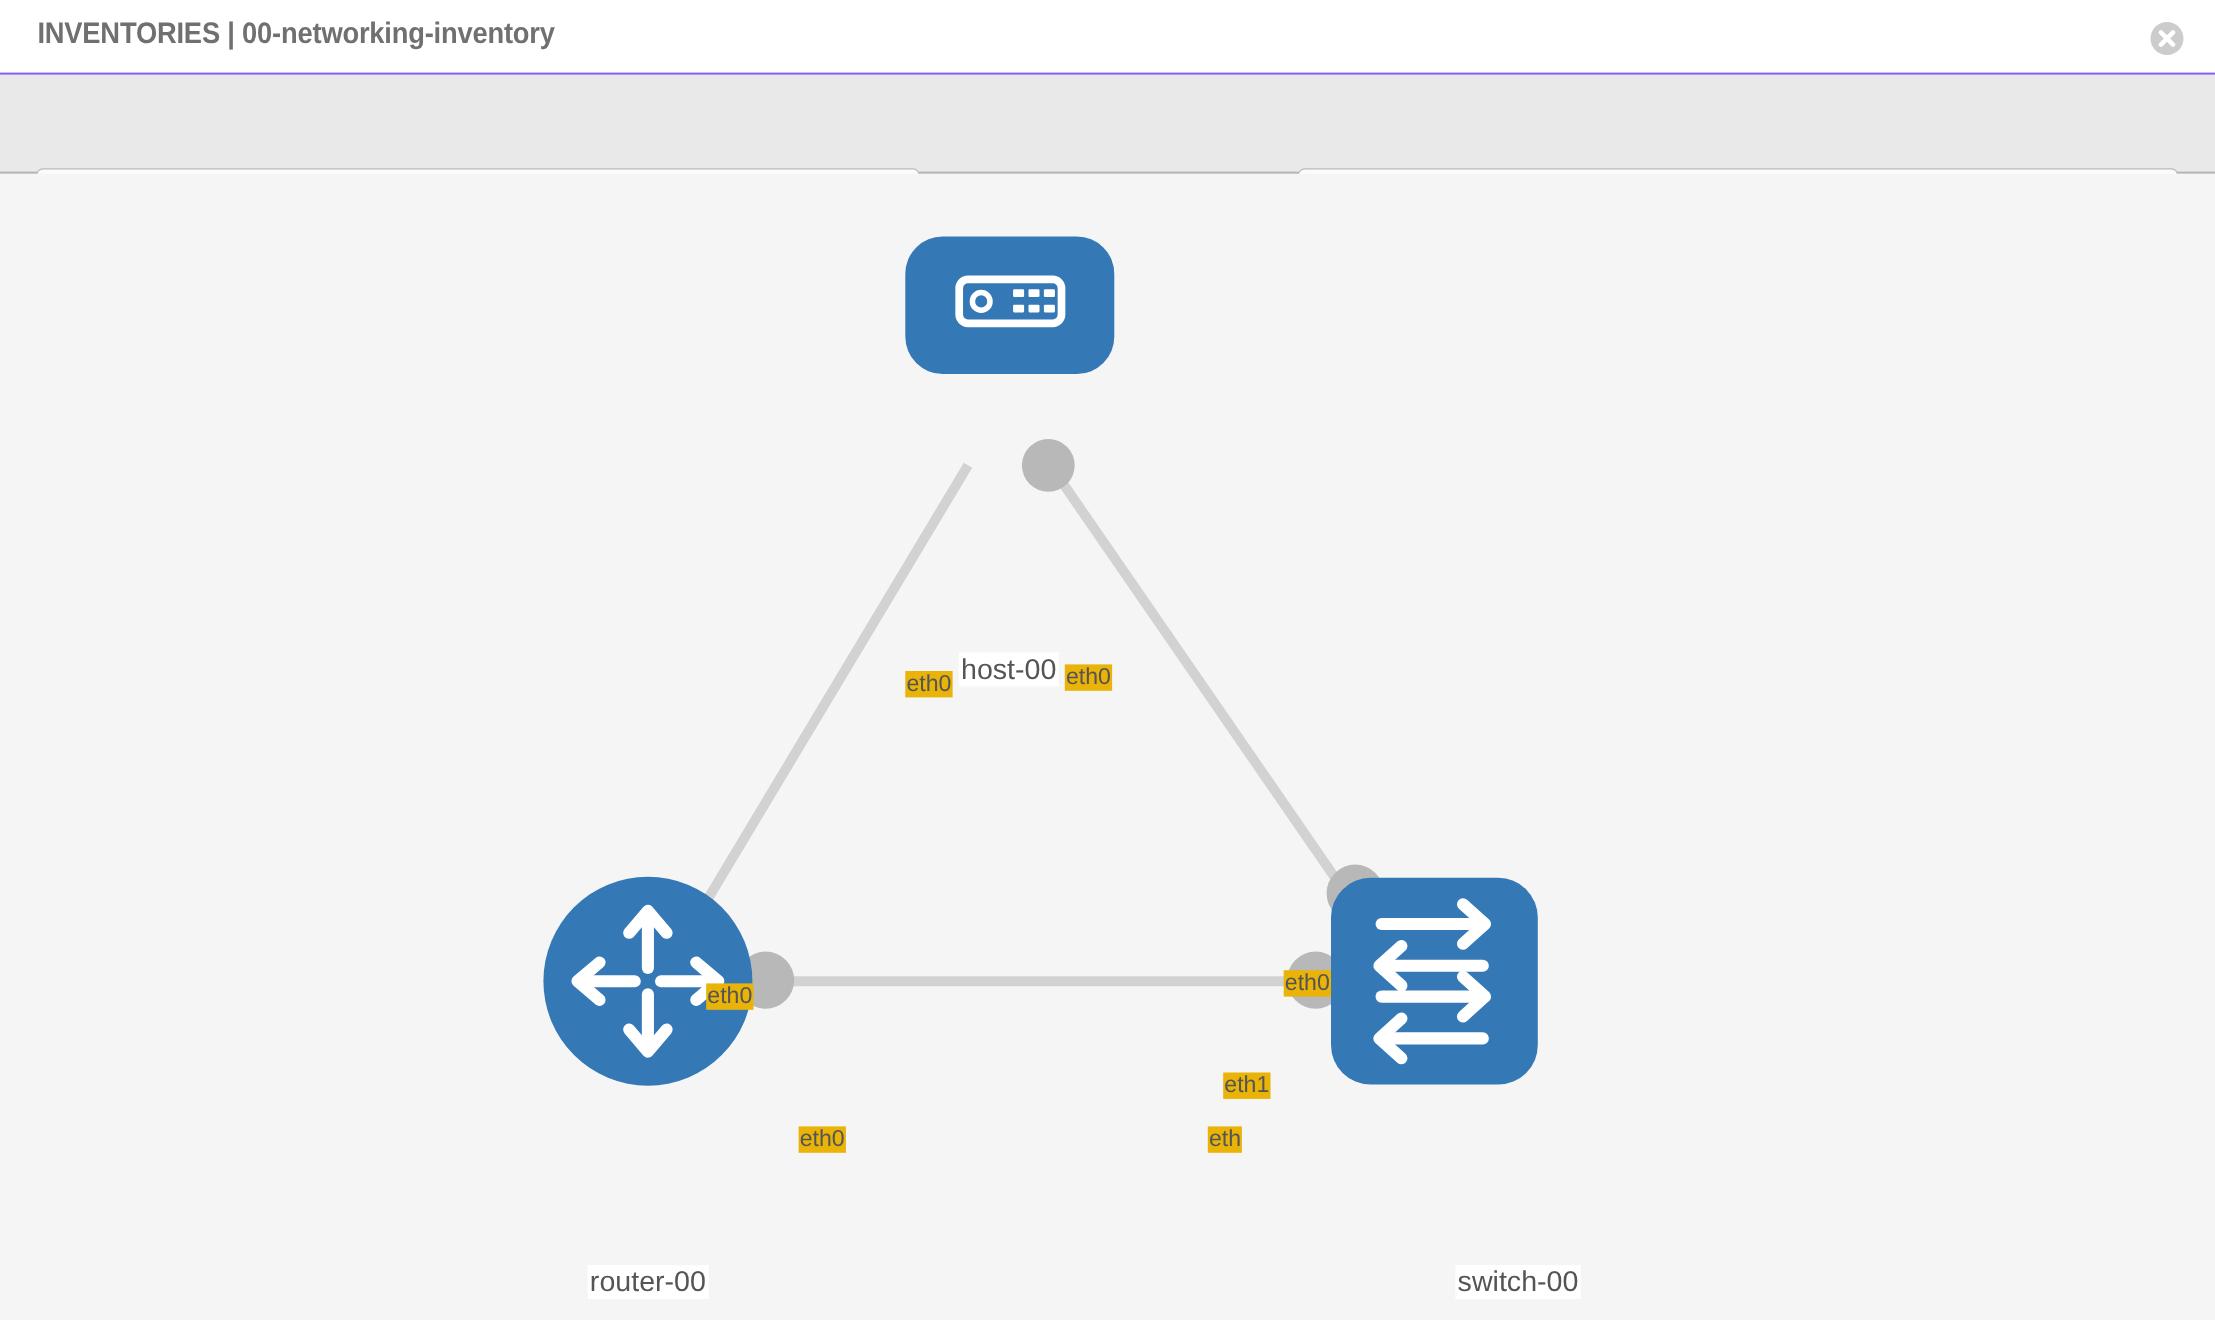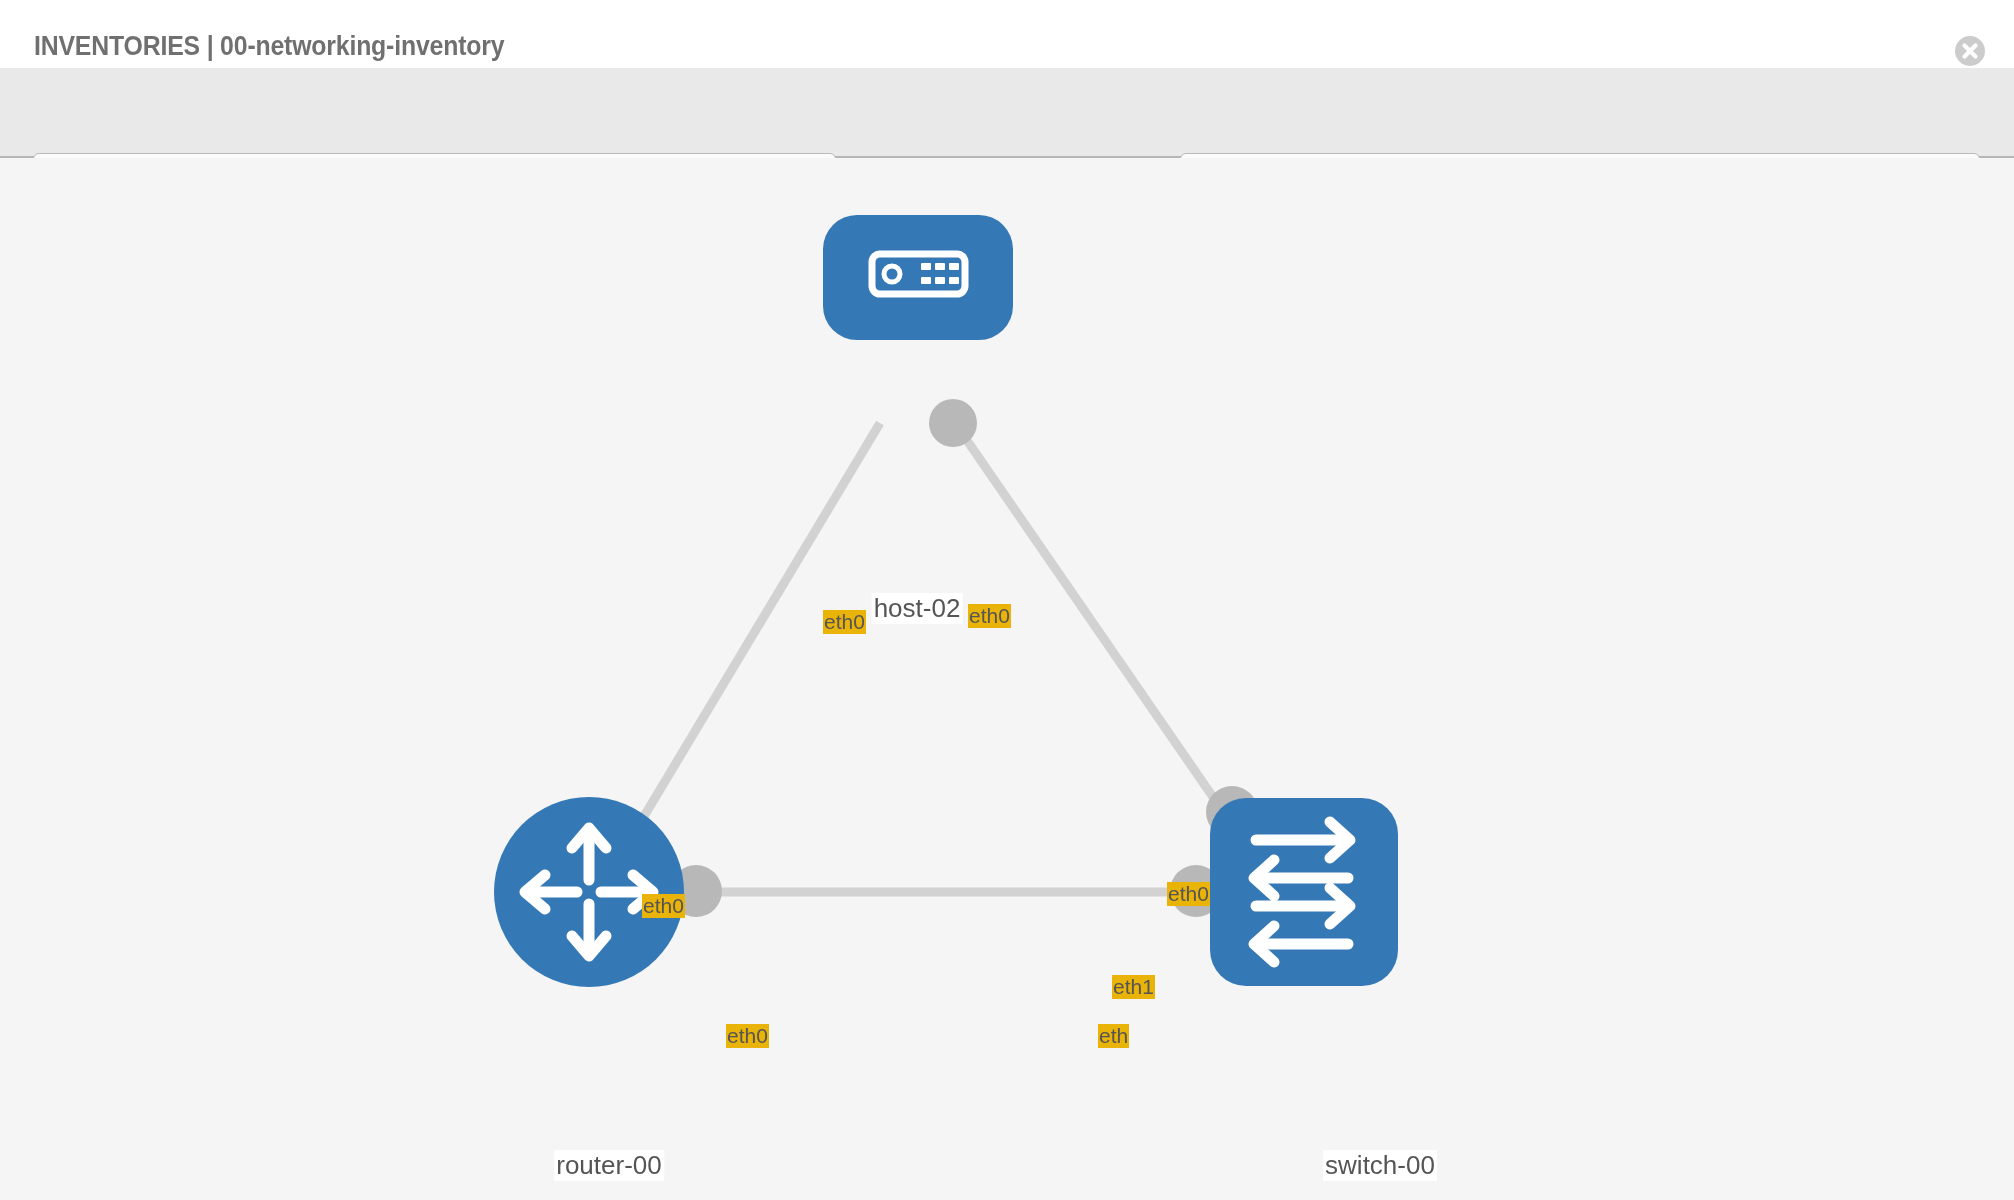--- a/index.html
+++ b/index.html
@@ -12,25 +12,25 @@
     height: 1200px;
     position: relative;
     overflow: hidden;
     font-family: "Liberation Sans", sans-serif;
     -webkit-font-smoothing: antialiased;
   }
 
   
   #header {
     position: absolute;
-    left: 0; top: 16px;
+    left: 0; top: 0;
     width: 2014px;
     height: 68px;
     background: #ffffff;
-    border-bottom: 2px solid #f9a8d4;
+    border-bottom: 2px solid #8b5cf6;
     box-sizing: border-box;
   }
   #page-title {
     position: absolute;
     left: 34px;
     top: 15px;
     font-size: 27px;
     font-weight: bold;
     color: #707070;
     letter-spacing: -0.2px;
@@ -240,22 +240,22 @@
         <path d="M1348 720 L1256 720"></path>
         <path d="M1274 702 L1254 720 L1274 738"></path>
         <path d="M1256 748 L1348 748"></path>
         <path d="M1330 730 L1350 748 L1330 766"></path>
         <path d="M1348 786 L1256 786"></path>
         <path d="M1274 768 L1254 786 L1274 804"></path>
       </g>
     </g>
   </svg>
 
-  <div class="node-label" style="left:917px; top:435px;">host-02</div>
-  <div class="node-label" style="left:589px; top:992px;margin-left:20px;">router-00</div>
+  <div class="node-label" style="left:917px; top:435px;">host-00</div>
+  <div class="node-label" style="left:589px; top:992px;">router-00</div>
   <div class="node-label" style="left:1380px; top:992px;">switch-00</div>
 
   <div class="link-label" style="left:823px; top:452px;">eth0</div>
   <div class="link-label" style="left:968px; top:446px;">eth0</div>
   <div class="link-label" style="left:642px; top:736px;">eth0</div>
   <div class="link-label" style="left:1167px; top:724px;">eth0</div>
   <div class="link-label" style="left:726px; top:866px;">eth0</div>
   <div class="link-label" style="left:1098px; top:866px;">eth</div>
   <div class="link-label" style="left:1112px; top:817px;">eth1</div>
 

